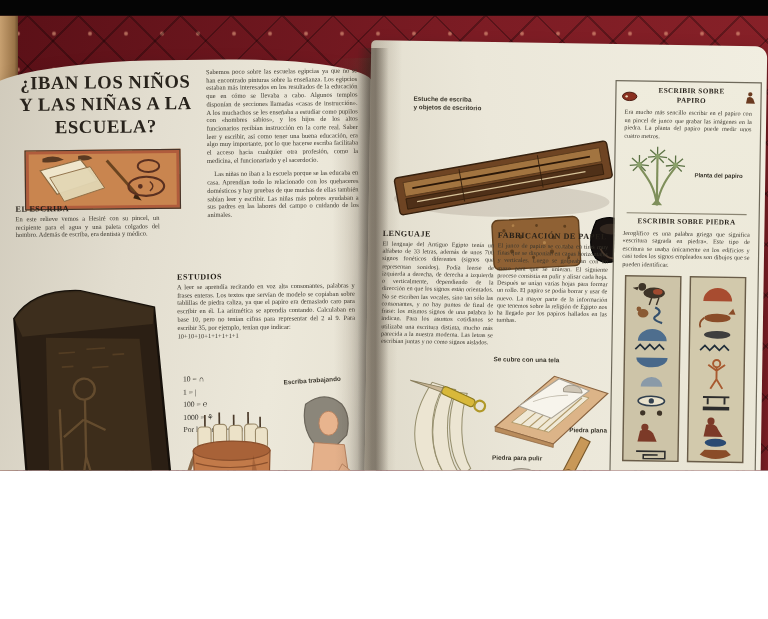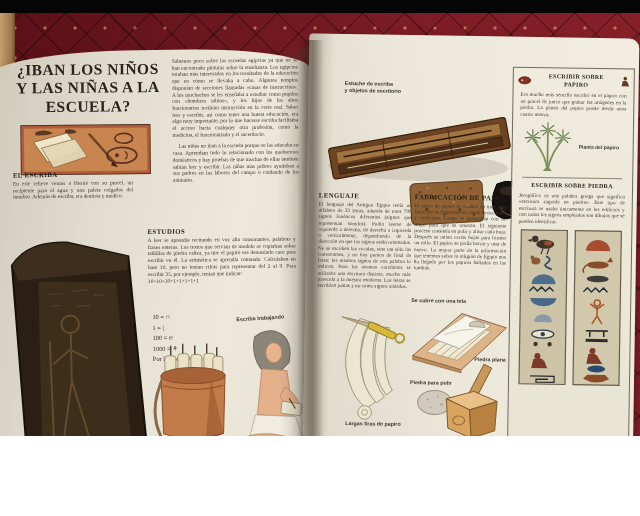--- a/index.html
+++ b/index.html
@@ -1,16 +1,16 @@
 <!DOCTYPE html>
 <html><head>
 <meta charset="utf-8">
 <style>
   html,body{margin:0;padding:0;}
-  .scene{position:relative;width:640px;height:436px;background:#060606;overflow:hidden;
+  .scene{position:relative;width:640px;height:392px;background:#060606;overflow:hidden;
          font-family:"Liberation Serif",serif;color:#34302a;}
   
   .fabric{position:absolute;left:0;top:13px;right:0;height:487px;background-color:#6b161d;
     background-image:
       repeating-linear-gradient(45deg, rgba(0,0,0,.28) 0 1.5px, transparent 1.5px 30px),
       repeating-linear-gradient(-45deg, rgba(0,0,0,.28) 0 1.5px, transparent 1.5px 30px),
       radial-gradient(circle, rgba(255,190,150,.5) 1px, transparent 2.2px),
       linear-gradient(100deg, #5a1017, #7c1c24 55%, #8a2229);
     background-size:auto,auto,30px 30px,auto;}
   .fabric-bottom{position:absolute;left:0;top:455px;right:0;height:47px;background-color:#9c3038;

